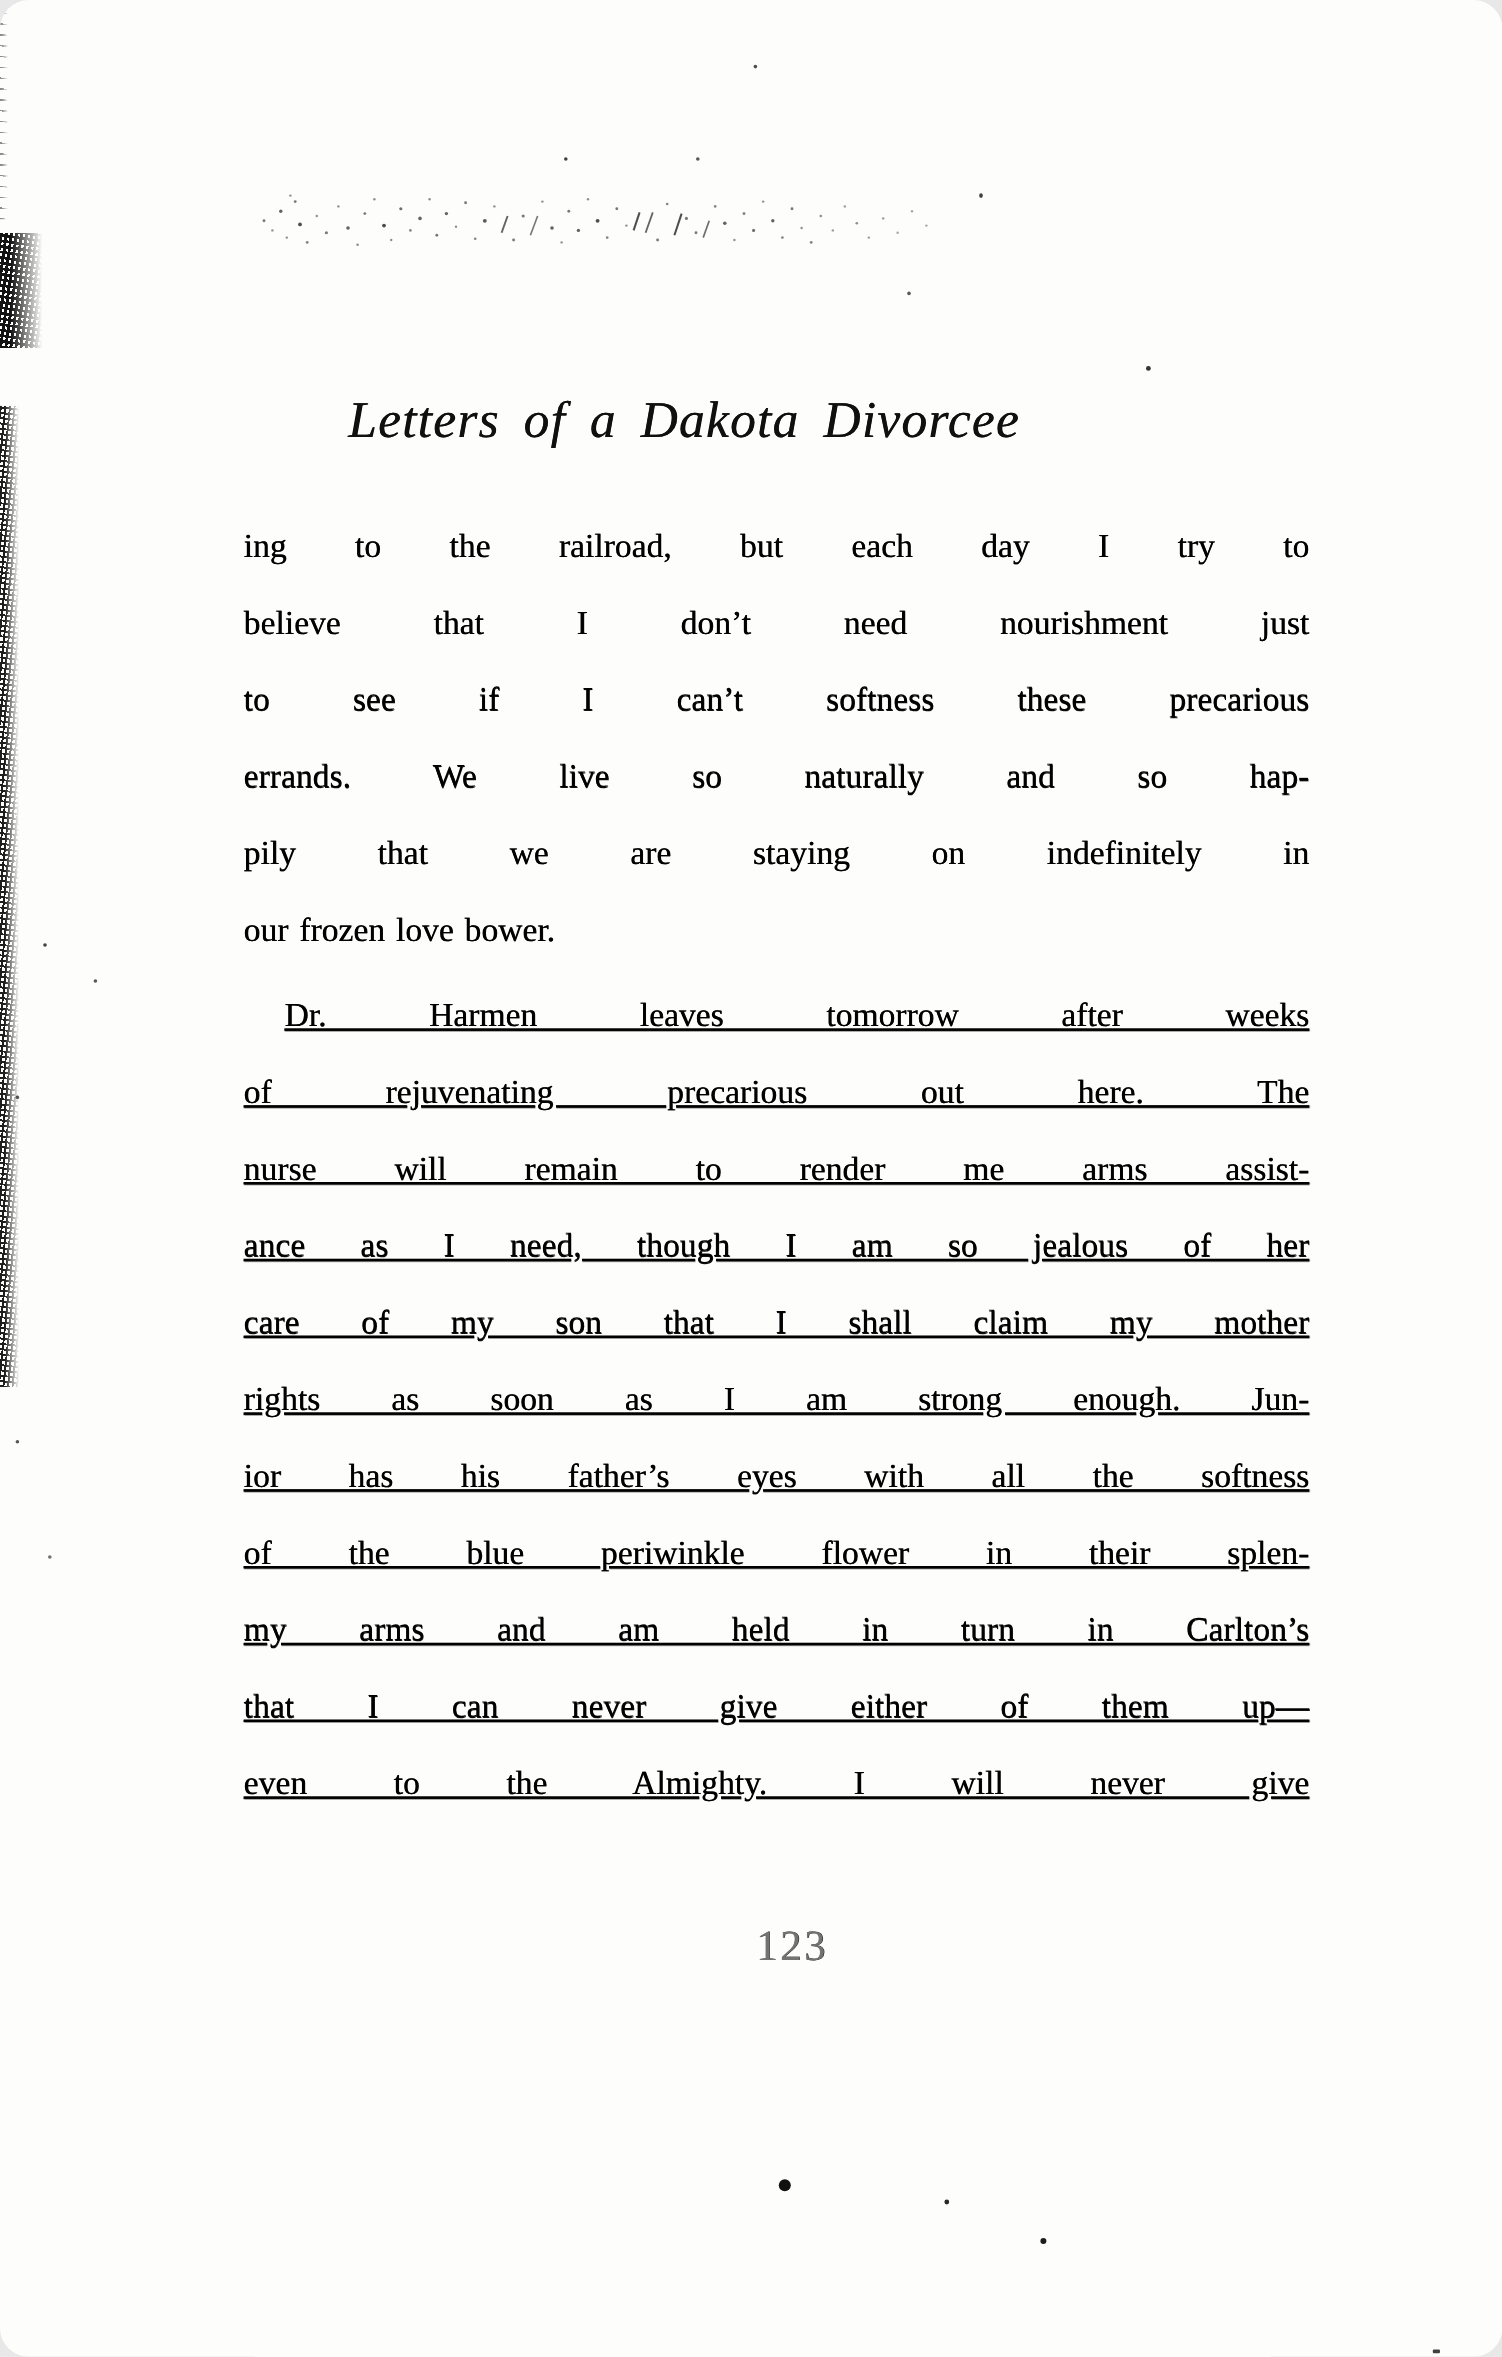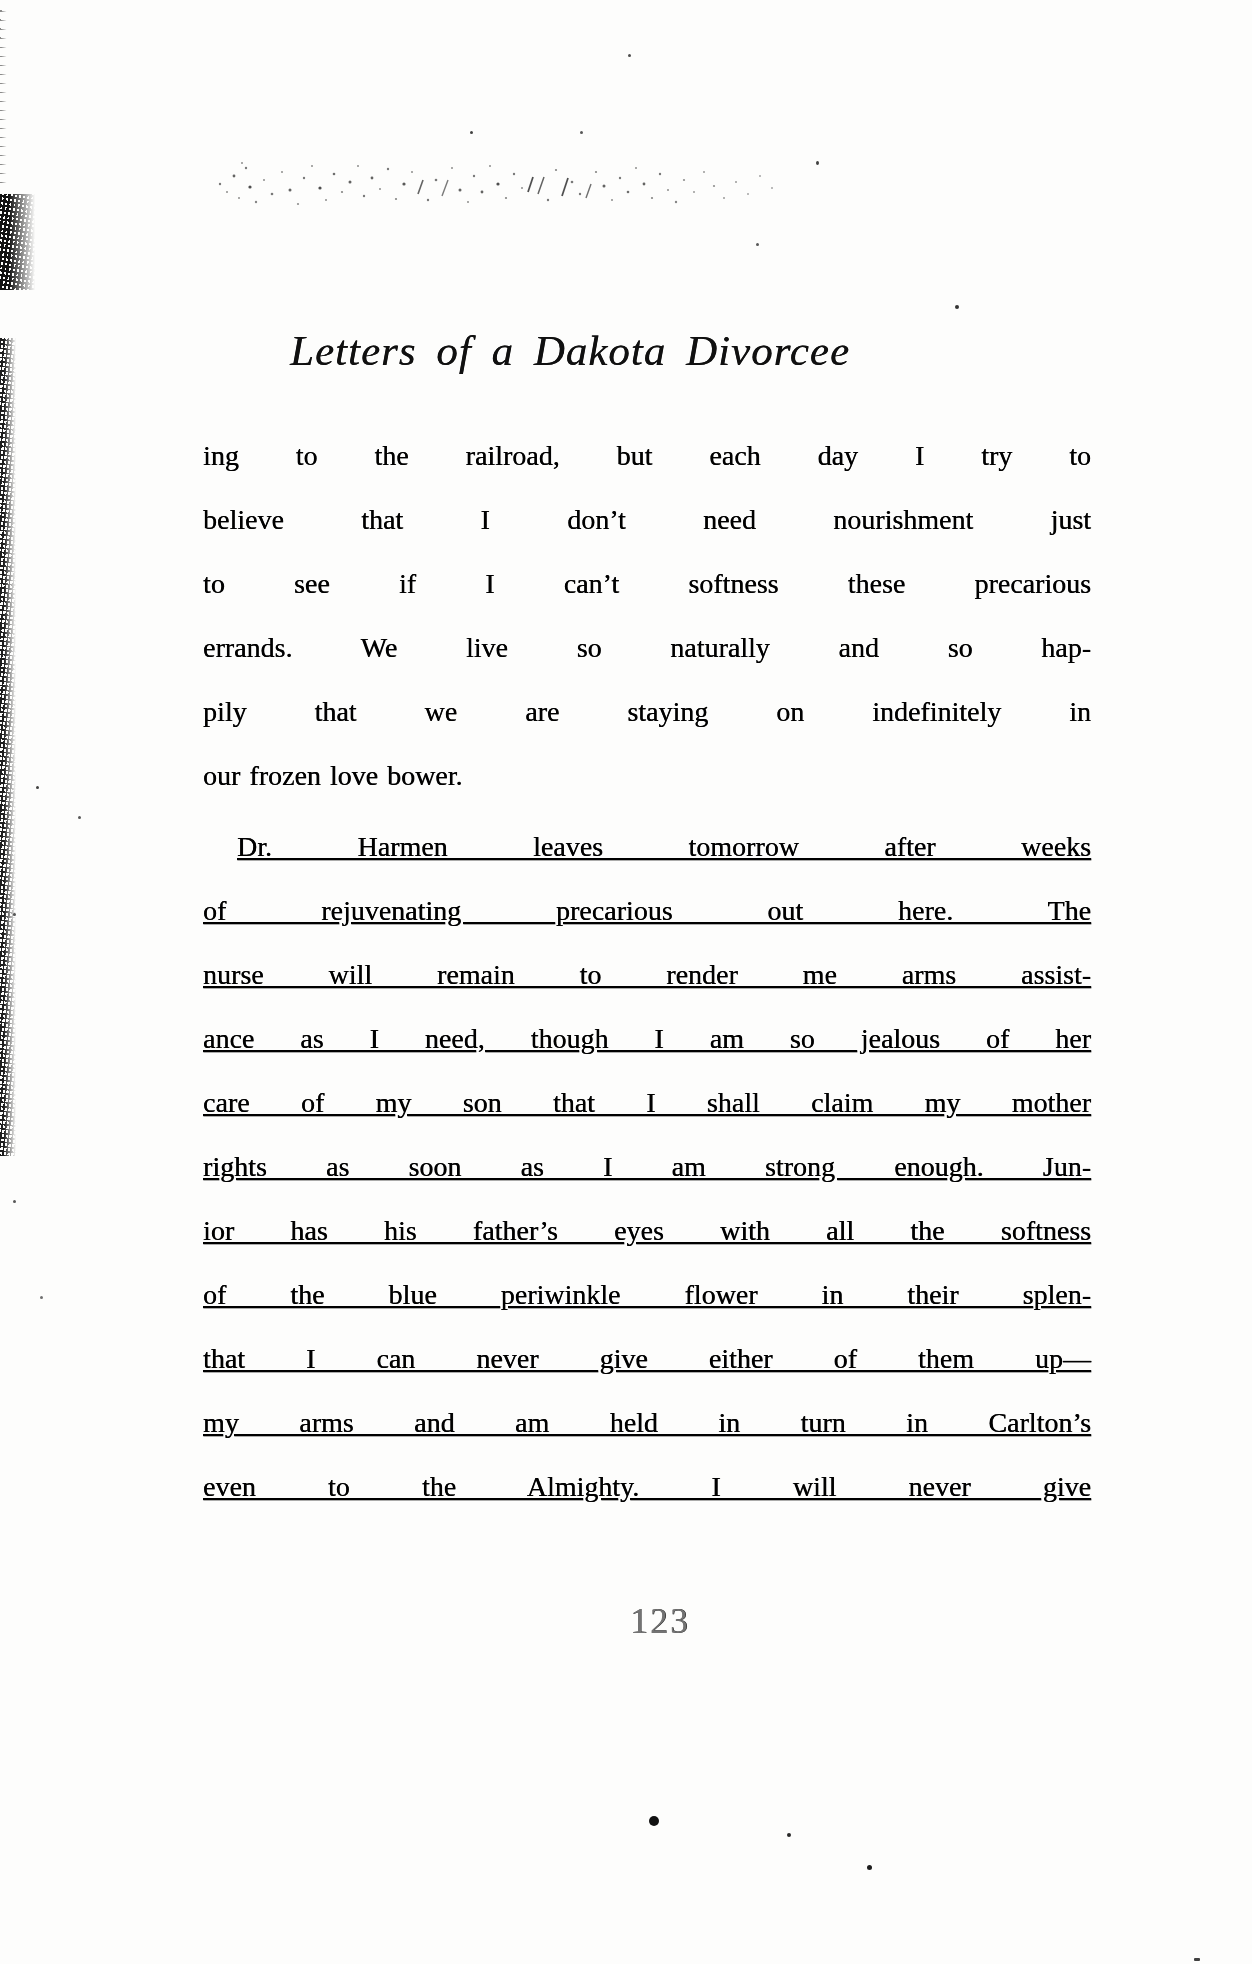--- a/index.html
+++ b/index.html
@@ -9,20 +9,21 @@
   }
   .page {
     position: relative;
     width: 1252px;
     height: 1964px;
     margin: 0 auto;
     background: #fdfdfc;
     overflow: hidden;
     color: #121212;
     font-family: "Liberation Serif", serif;
+    border-radius: 24px;
   }
 
   
   .title {
     position: absolute;
     left: 125px;
     top: 326px;
     width: 890px;
     margin: 0;
     text-align: center;
@@ -236,21 +237,21 @@
       </div>
       <div class="paragraph">
         <div class="line indent">Dr. Harmen leaves tomorrow after weeks</div>
         <div class="line">of rejuvenating precarious out here.  The</div>
         <div class="line">nurse will remain to render me arms assist-</div>
         <div class="line">ance as I need, though I am so jealous of her</div>
         <div class="line">care of my son that I shall claim my mother</div>
         <div class="line">rights as soon as I am strong enough.  Jun-</div>
         <div class="line">ior has his father’s eyes with all the softness</div>
         <div class="line">of the blue periwinkle flower in their splen-</div>
+        <div class="line">my arms and am held in turn in Carlton’s</div>
         <div class="line">that I can never give either of them up—</div>
-        <div class="line">my arms and am held in turn in Carlton’s</div>
         <div class="line">even to the Almighty.  I will never give</div>
       </div>
     </div>
 
   <div class="page-number">123</div>
 
 </div>
 
 </body></html>

